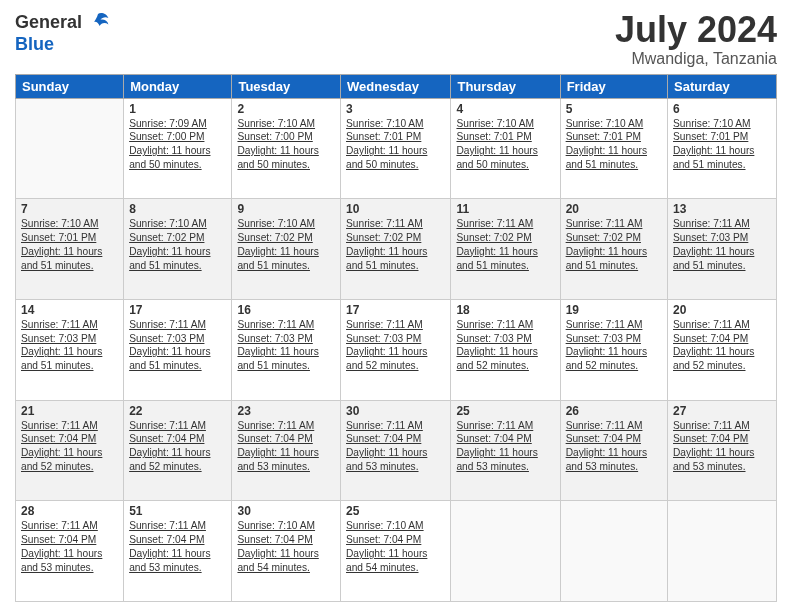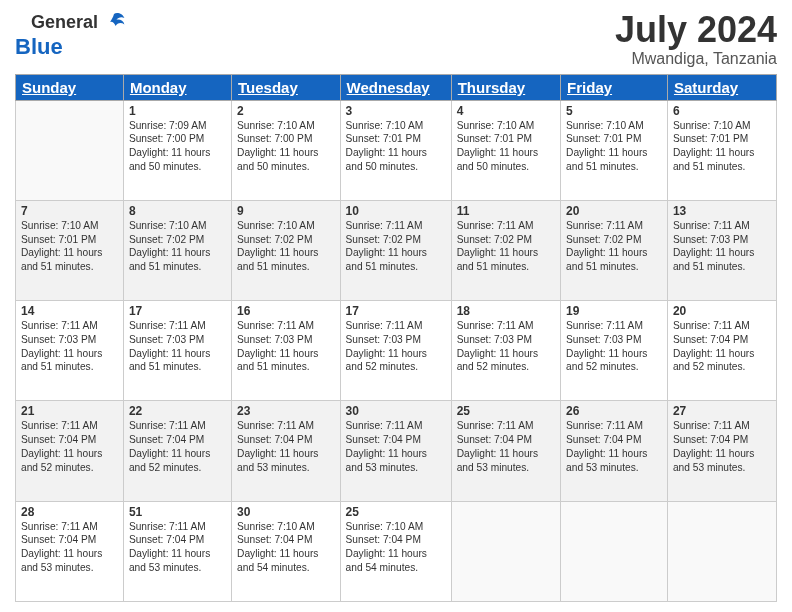--- a/index.html
+++ b/index.html
@@ -30,24 +30,23 @@
     }
     .logo-text {
       display: flex;
       align-items: center;
       gap: 2px;
     }
     .logo-general {
       font-size: 18px;
       font-weight: bold;
       color: #333;
-      margin-left: 16px;
     }
     .logo-blue {
-      font-size: 22px;
+      font-size: 18px;
       font-weight: bold;
       color: #1565c0;
     }
     .logo-icon {
       width: 24px;
       height: 24px;
       margin-left: 2px;
     }
     .title-block {
       text-align: right;
@@ -65,23 +64,22 @@
     .calendar {
       width: 100%;
       border-collapse: collapse;
       flex: 1;
     }
     .calendar th {
       background-color: #1565c0;
       color: white;
       text-align: left;
       padding: 4px 6px;
-      font-size: 15px;
+      font-size: 13px;
       border: 1px solid #aaa;
-      text-decoration: underline;
     }
     .calendar td {
       border: 1px solid #ccc;
       vertical-align: top;
       padding: 3px 5px;
       font-size: 10.5px;
       color: #333;
       background: #fff;
       width: 113px;
       height: 78px;
@@ -91,20 +89,21 @@
     }
     .day-num {
       font-weight: bold;
       font-size: 12px;
       display: block;
       margin-bottom: 1px;
     }
     .day-info {
       line-height: 1.35;
       font-size: 10.2px;
+      text-decoration: underline;
     }
     .row-alt td {
       background: #f2f2f2;
     }
   </style>
 </head>
 <body>
 
 <div class="page">
   <div class="header">

